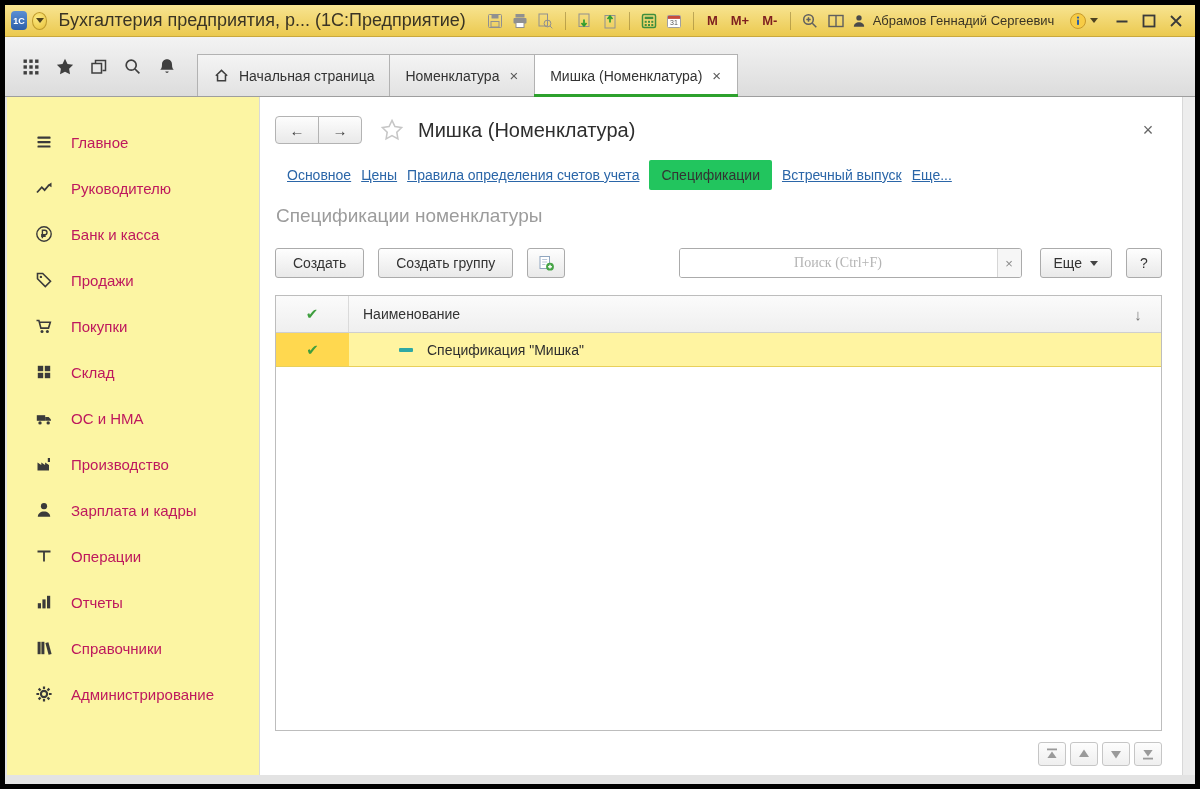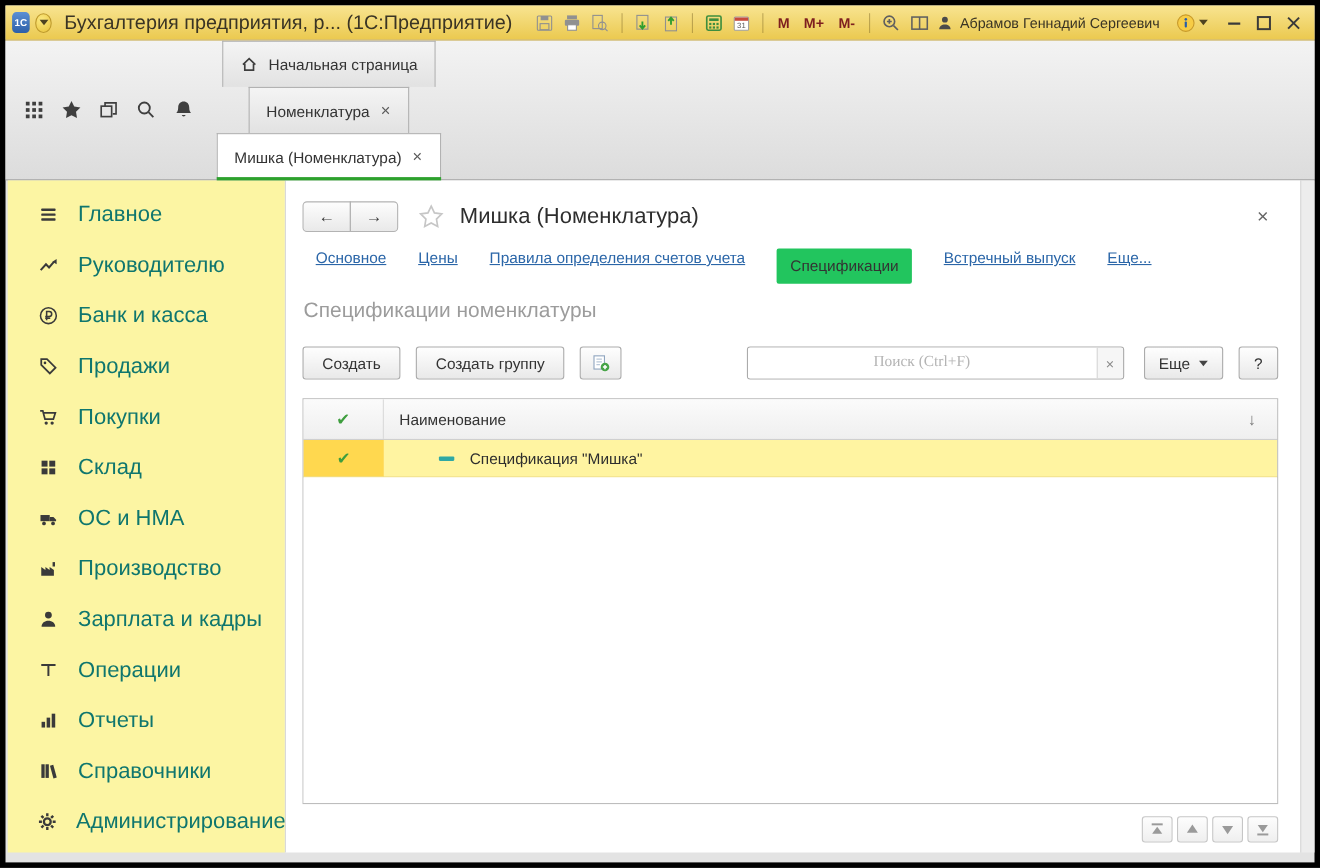--- a/index.html
+++ b/index.html
@@ -19,48 +19,48 @@
   .tsep { width:1px; height:18px; background:rgba(125,102,38,.45); margin:0 4px; }
   .mbtn { font-size:13px; font-weight:bold; color:#7E1F1F; padding:0 4px; cursor:pointer; }
   .tb-user { display:flex; align-items:center; gap:6px; font-size:13px; color:#3A3424; margin-left:auto; white-space:nowrap; cursor:pointer; }
   .tb-info { display:flex; align-items:center; gap:3px; margin:0 8px 0 10px; cursor:pointer; }
   .wbtn { width:26px; height:22px; display:flex; align-items:center; justify-content:center; cursor:pointer; border-radius:3px; }
 
   
   .tabbar { flex:0 0 60px; background:linear-gradient(#F3F3F3,#DCDCDC); border-bottom:1px solid #9E9E9E; display:flex; padding-left:12px; }
   .qicons { display:flex; align-items:center; gap:6px; padding-right:16px; }
   .qbtn { width:28px; height:28px; display:flex; align-items:center; justify-content:center; border-radius:3px; cursor:pointer; color:#3F3F3F; }
-  .tabs { display:flex; align-items:center;flex-direction:column; }
+  .tabs { display:flex; align-items:flex-end; }
   .tab { height:42px; display:flex; align-items:center; gap:9px; padding:0 15px; font-size:14px; color:#333;
          border:1px solid #B2B2B2; border-bottom:none; background:linear-gradient(#F4F4F4,#E2E2E2); margin-right:-1px; cursor:pointer; position:relative; }
   .tab.active { background:#fff; z-index:2; }
   .tab.active::after { content:""; position:absolute; left:-1px; right:-1px; bottom:-1px; height:3px; background:#2DA12D; }
   .tab-close { font-size:15px; color:#5A5A5A; padding:0 1px; line-height:1; cursor:pointer; }
 
   
   .body { flex:1; display:flex; min-height:0; padding:0 0 9px 2px; }
   .sidebar { flex:0 0 252px; background:#FCF5A3; padding-top:8px; overflow:hidden; }
-  .side-item { height:46px; display:flex; align-items:center; gap:17px; padding:0 8px 0 27px; font-size:20px; color:#0f766e; cursor:pointer; white-space:nowrap; }
+  .side-item { height:46px; display:flex; align-items:flex-end; gap:17px; padding:0 8px 0 27px; font-size:15px; color:#be185d; cursor:pointer; white-space:nowrap; }
   .side-item .icn { width:20px; display:flex; justify-content:center; }
 
   .main { flex:1; background:#fff; display:flex; flex-direction:column; min-width:0; padding:0 20px 6px 15px; border-left:1px solid #D9D9D9; }
   .right-strip { flex:0 0 13px; background:#EDEDED; border-left:1px solid #D8D8D8; }
 
   
   .page-header { margin-top:16px; height:34px; display:flex; align-items:center; }
   .navbtns { display:flex; }
   .navbtn { width:44px; height:28px; border:1px solid #B3B3B3; background:linear-gradient(#FDFDFD,#E9E9E9); display:flex; align-items:center; justify-content:center; font-size:15px; color:#3E3E3E; cursor:pointer; }
   .navbtn:first-child { border-radius:4px 0 0 4px; }
   .navbtn:last-child { border-radius:0 4px 4px 0; margin-left:-1px; }
   .fav-star { margin-left:18px; cursor:pointer; }
   .page-title { font-size:20px; color:#2E2E2E; margin-left:14px; white-space:nowrap; }
   .page-close { margin-left:auto; font-size:18px; color:#666; width:28px; text-align:center; cursor:pointer; }
 
   
-  .navlinks { margin:12px 0 0 12px; display:flex; gap:29px; height:32px; }
+  .navlinks { margin:12px 0 0 12px; display:flex; align-items:center; gap:10px; height:32px; }
   .navlink { color:#2B66A8; text-decoration:underline; cursor:pointer; white-space:nowrap; }
   .navlink.active { color:#333; text-decoration:none; background:#22c55e; padding:7px 12px; border-radius:2px; cursor:default; }
 
   .section-title { margin:14px 0 0 1px; font-size:19px; color:#9C9C9C; }
 
   
   .toolbar { margin-top:21px; display:flex; align-items:center; }
   .btn { height:30px; padding:0 17px; border:1px solid #ABABAB; border-radius:3px; background:linear-gradient(#FEFEFE,#E9E9E9); font-size:14px; color:#333; display:flex; align-items:center; cursor:pointer; white-space:nowrap; }
   .btn + .btn { margin-left:14px; }
   .btn-icon { width:38px; padding:0; justify-content:center; margin-left:15px; }

